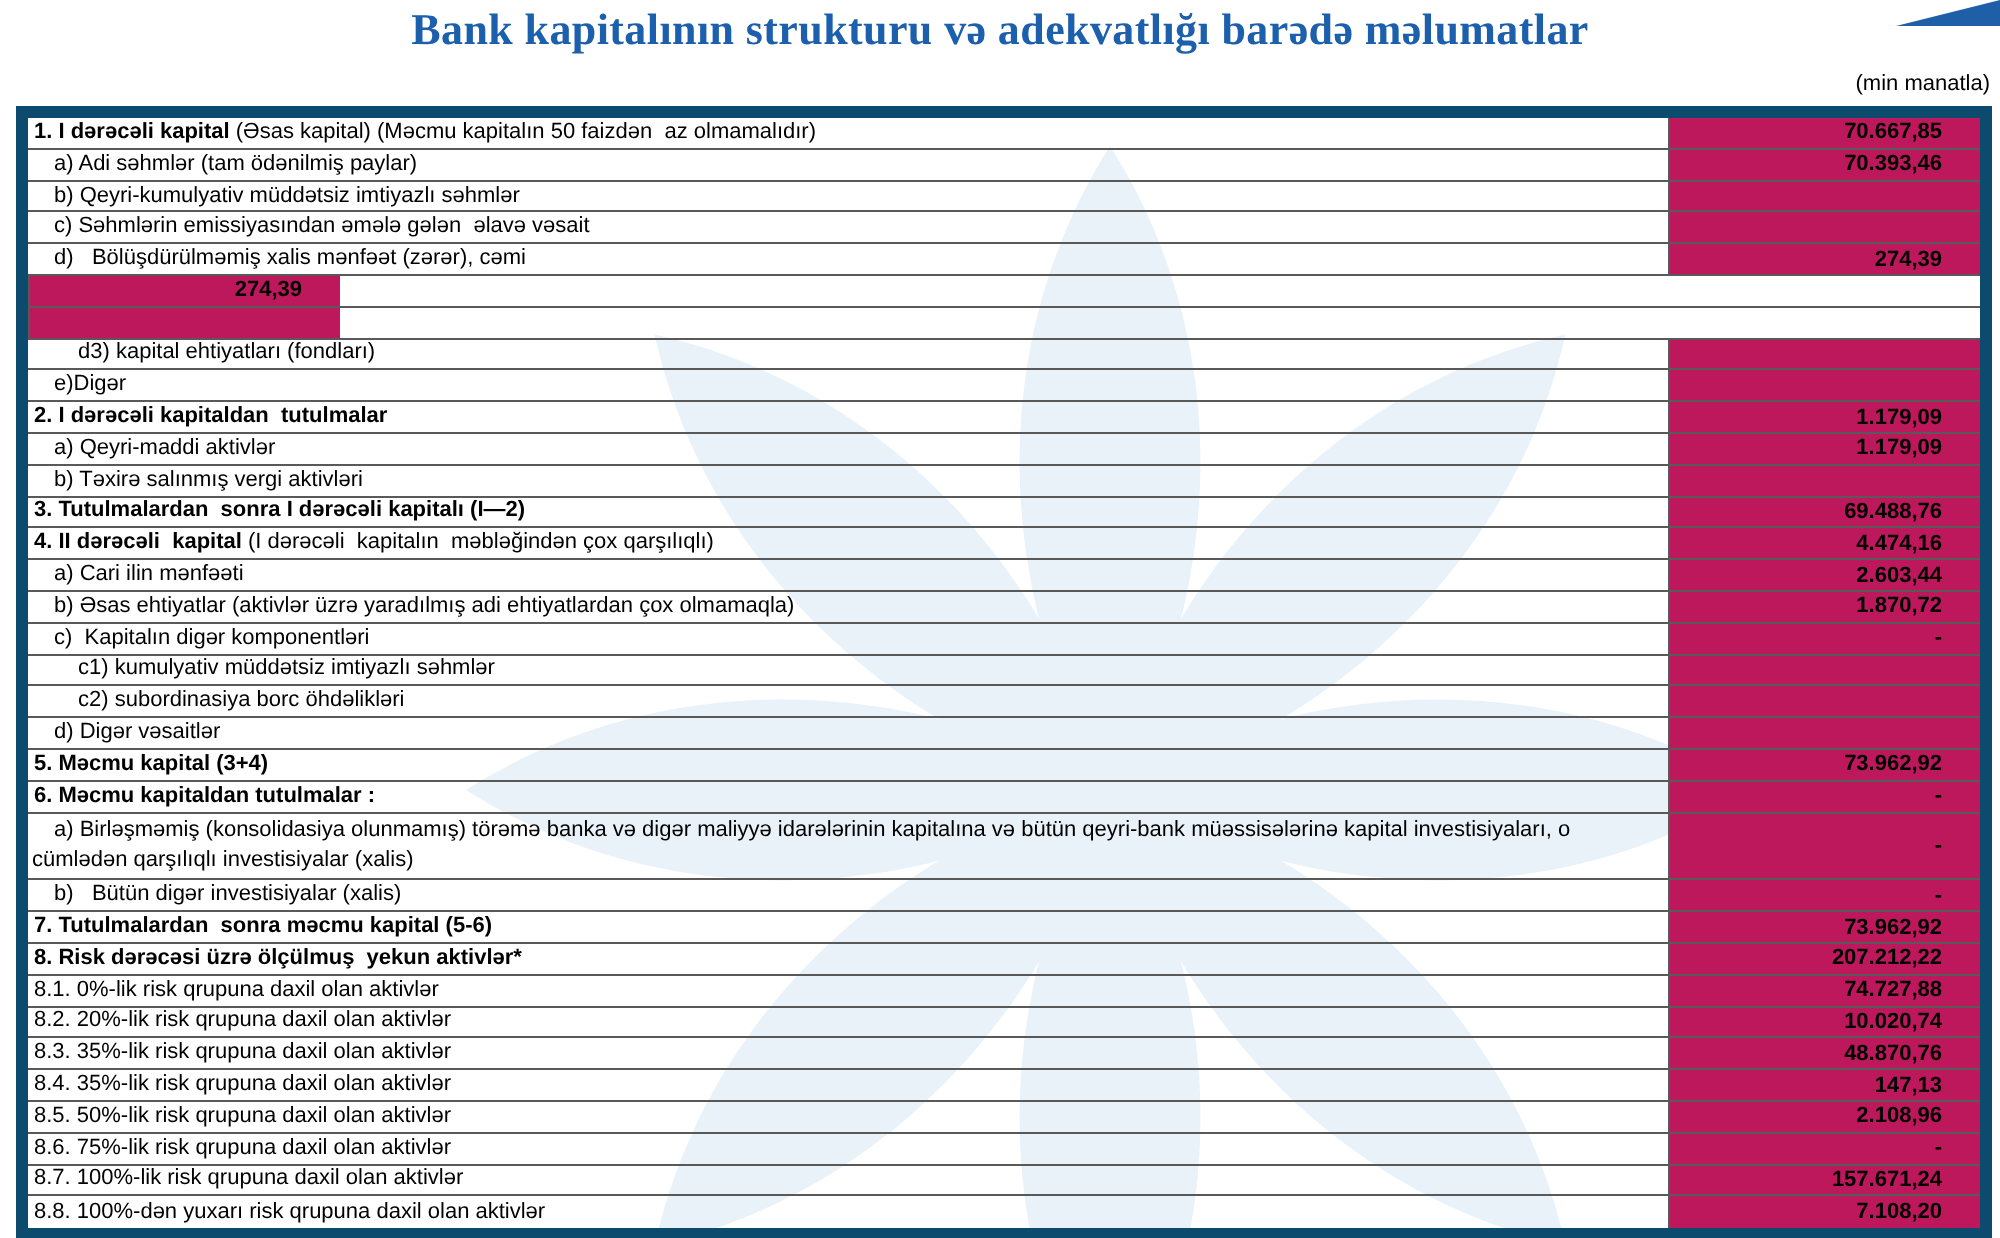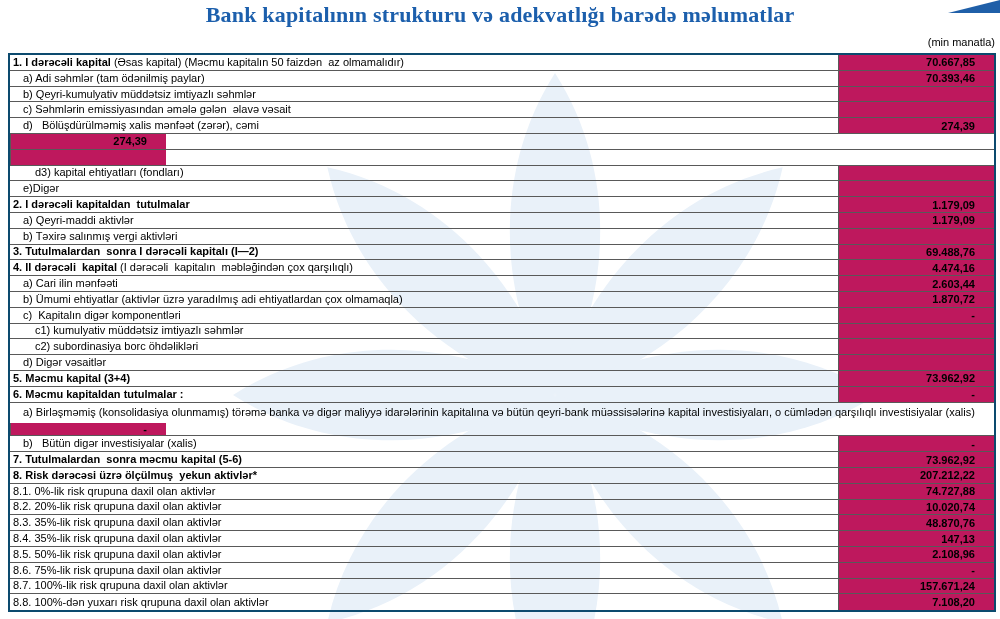--- a/index.html
+++ b/index.html
@@ -16,28 +16,28 @@
     position:absolute;top:36px;right:5px;font-size:11px;
     color:#000;
   }
   .corner-triangle{
     position:absolute;top:0;left:948px;width:52px;height:13px;
     background:#1F5FA8;clip-path:polygon(0 100%,100% 0,100% 100%);
   }
   .watermark{position:absolute;left:175px;top:45px;z-index:0;}
   .capital-table{
     position:absolute;left:8px;top:53px;width:988px;z-index:1;
-    border:2px solid #0c4a6e;box-sizing:border-box;background:transparent;
+    border:6px solid #0c4a6e;box-sizing:border-box;background:transparent;
   }
   .row{
     display:flex;height:15.8px;box-sizing:border-box;
     border-bottom:1px solid #595959;
   }
   .row:last-child{border-bottom:none;}
-  .row.tall{height:33.8px;flex-direction:column;}
+  .row.tall{height:33.8px;}
   .cell{display:flex;align-items:center;box-sizing:border-box;}
   .cell.label{flex:1;overflow:hidden;background:transparent;}
   .labtxt{
     font-size:11px;line-height:15px;color:#000;white-space:pre-wrap;
     padding-left:3px;
   }
   .row.ind1 .labtxt{padding-left:13px;}
   .row.ind2 .labtxt{padding-left:25px;}
   .row.tall .labtxt{padding-left:2px;text-indent:11px;white-space:normal;}
   .labtxt .b{font-weight:bold;}
@@ -149,21 +149,21 @@
       <div class="cell value">4.474,16</div>
     </div>
     <div class="row ind1">
       <div class="cell label">
         <div class="labtxt"><span>a) Cari ilin mənfəəti</span></div>
       </div>
       <div class="cell value">2.603,44</div>
     </div>
     <div class="row ind1">
       <div class="cell label">
-        <div class="labtxt"><span>b) Ümumi ehtiyatlar (aktivlər üzrə yaradılmış adi ehtiyatlardan çox olmamaqla)</span></div>
+        <div class="labtxt"><span>b) Əsas ehtiyatlar (aktivlər üzrə yaradılmış adi ehtiyatlardan çox olmamaqla)</span></div>
       </div>
       <div class="cell value">1.870,72</div>
     </div>
     <div class="row ind1">
       <div class="cell label">
         <div class="labtxt"><span>c)  Kapitalın digər komponentləri</span></div>
       </div>
       <div class="cell value">-</div>
     </div>
     <div class="row ind2">

